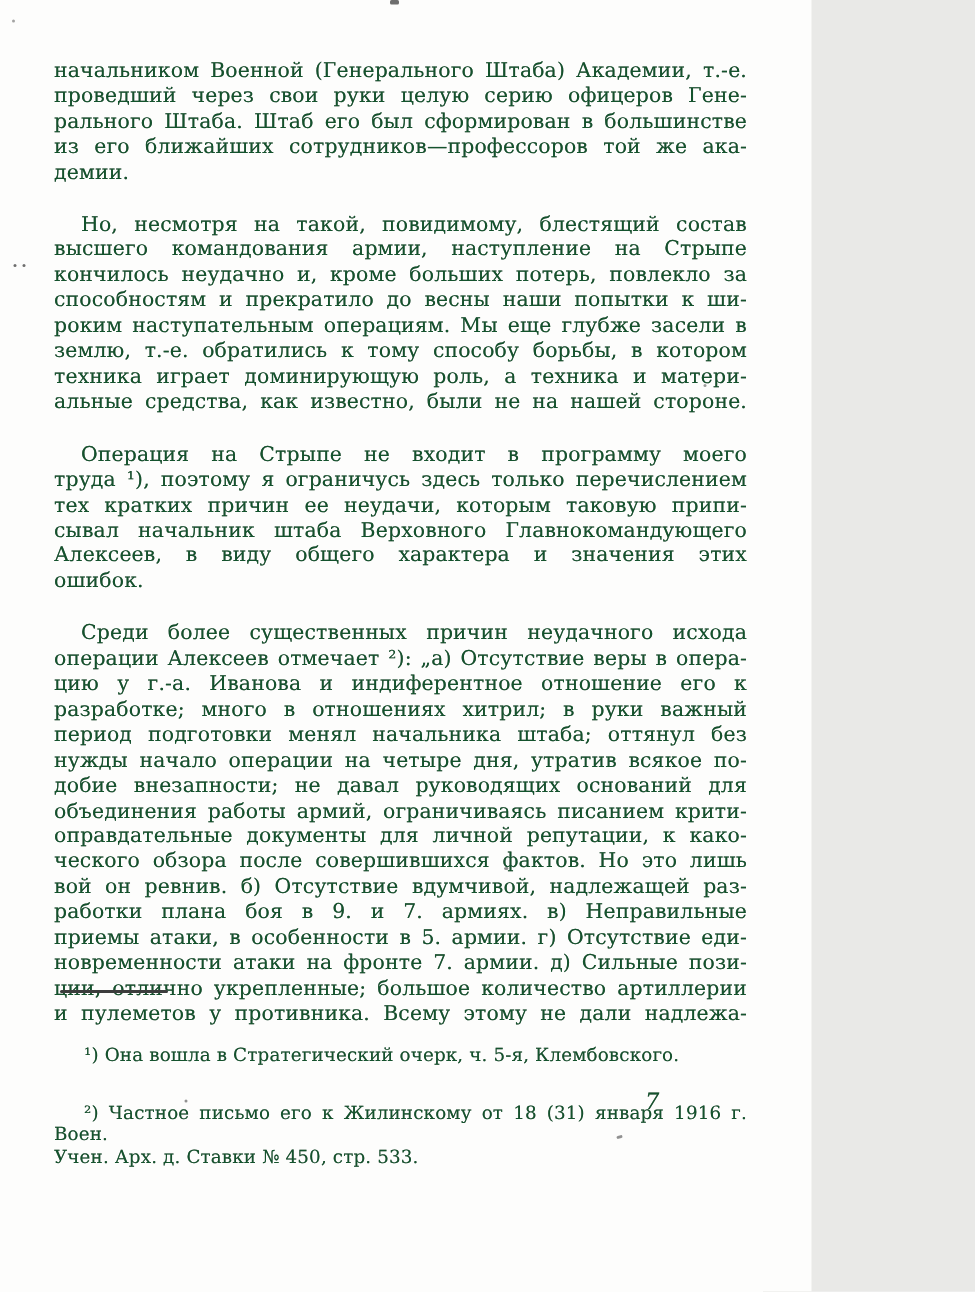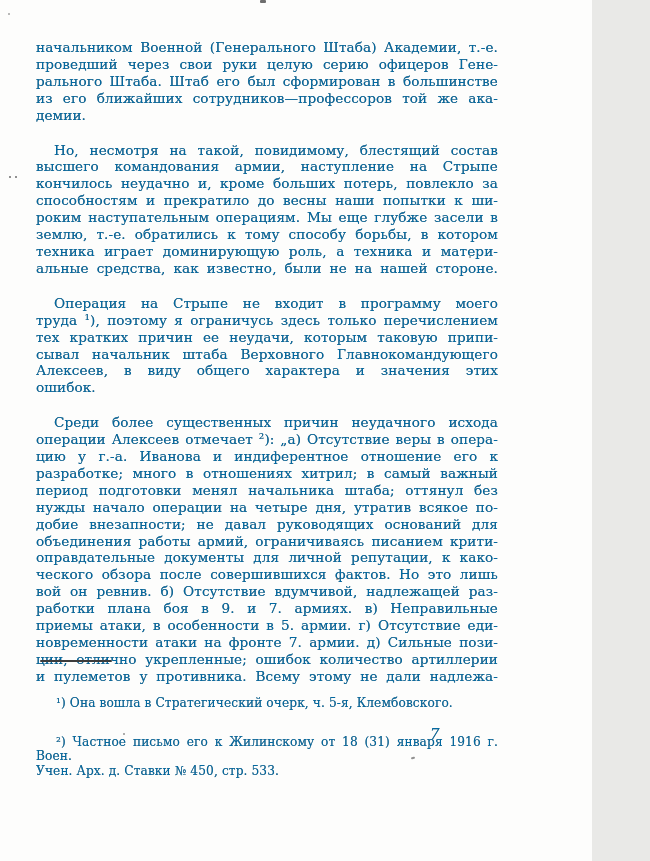--- a/index.html
+++ b/index.html
@@ -3,25 +3,25 @@
 <meta charset="utf-8">
 <style>
   html, body {
     margin: 0;
     padding: 0;
     background: #e9e9e7;
     font-family: "DejaVu Serif", "Liberation Serif", serif;
   }
   .page {
     position: relative;
-    width: 592px;
+    width: 541px;
     height: 861px;
     background: #fdfdfc;
     overflow: hidden;
-    color: #0369a1;
+    color: #14532d;
   }
   .text-column {
     position: absolute;
     left: 36px;
     top: 39px;
     width: 462px;
   }
   .line {
     font-size: 13.6px;
     line-height: 16.9px;
@@ -102,32 +102,32 @@
         <div class="line">труда ¹), поэтому я ограничусь здесь только перечислением</div>
         <div class="line">тех кратких причин ее неудачи, которым таковую припи-</div>
         <div class="line">сывал начальник штаба Верховного Главнокомандующего</div>
         <div class="line">Алексеев, в виду общего характера и значения этих</div>
         <div class="line endline">ошибок.</div>
       </div>
       <div>
         <div class="line indent">Среди более существенных причин неудачного исхода</div>
         <div class="line">операции Алексеев отмечает ²): „а) Отсутствие веры в опера-</div>
         <div class="line">цию у г.-а. Иванова и индиферентное отношение его к</div>
-        <div class="line">разработке; много в отношениях хитрил; в самый важный</div>
+        <div class="line">разработке; много в отношениях хитрил; в руки важный</div>
         <div class="line">период подготовки менял начальника штаба; оттянул без</div>
         <div class="line">нужды начало операции на четыре дня, утратив всякое по-</div>
         <div class="line">добие внезапности; не давал руководящих оснований для</div>
         <div class="line">объединения работы армий, ограничиваясь писанием крити-</div>
         <div class="line">оправдательные документы для личной репутации, к како-</div>
         <div class="line">ческого обзора после совершившихся фактов. Но это лишь</div>
         <div class="line">вой он ревнив. б) Отсутствие вдумчивой, надлежащей раз-</div>
         <div class="line">работки плана боя в 9. и 7. армиях. в) Неправильные</div>
         <div class="line">приемы атаки, в особенности в 5. армии. г) Отсутствие еди-</div>
         <div class="line">новременности атаки на фронте 7. армии. д) Сильные пози-</div>
-        <div class="line">ции, отлично укрепленные; ошибок количество артиллерии</div>
+        <div class="line">ции, отлично укрепленные; большое количество артиллерии</div>
         <div class="line">и пулеметов у противника. Всему этому не дали надлежа-</div>
       </div>
     </div>
 
   <div class="footnote-rule"></div>
 
   <div class="footnotes">
       <div class="fn-line indent">¹) Она вошла в Стратегический очерк, ч. 5-я, Клембовского.</div>
       <div class="fn-line indent justify">²) Частное письмо его к Жилинскому от 18 (31) января 1916 г. Воен.</div>
       <div class="fn-line">Учен. Арх. д. Ставки № 450, стр. 533.</div>

